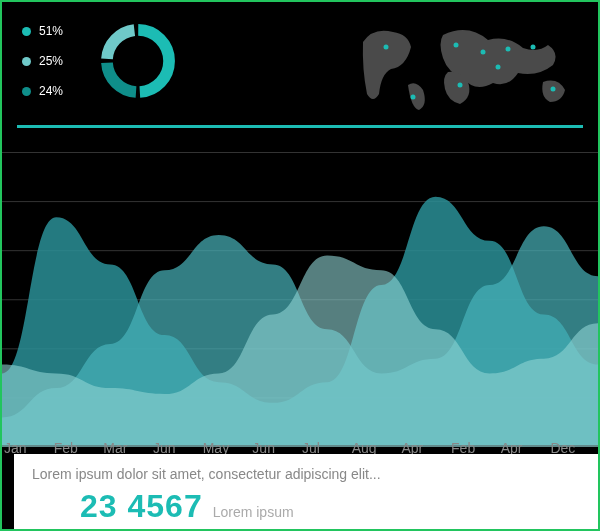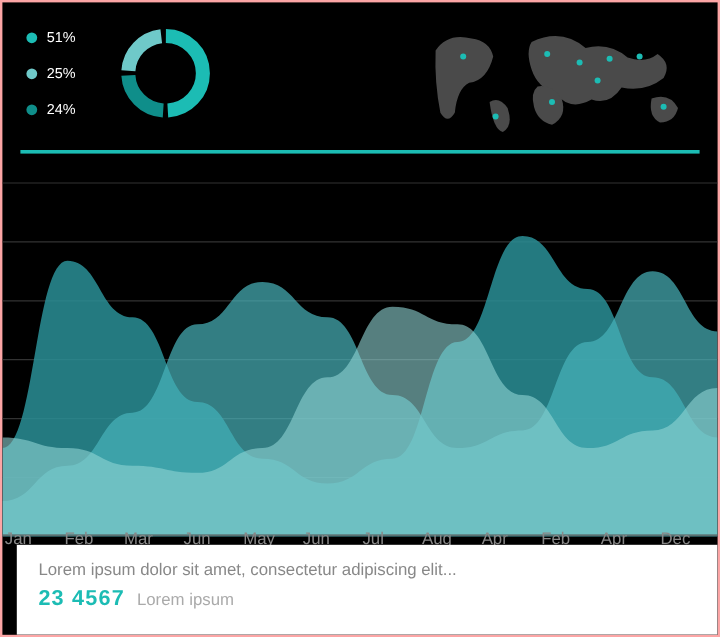--- a/index.html
+++ b/index.html
@@ -1,33 +1,33 @@
 <!DOCTYPE html>
 <html><head>
 <meta charset="utf-8">
 <style>
   * { margin: 0; padding: 0; box-sizing: border-box; }
   body { background: #fff; font-family: Arial, Helvetica, sans-serif; }
-  .frame { width: 600px; height: 531px; margin: 0 auto; border: 2px solid #fca5a5; background: #000; position: relative; overflow: hidden; }
+  .frame { width: 600px; height: 531px; margin: 0 auto; border: 2px solid #22c55e; background: #000; position: relative; overflow: hidden; }
   .top { position: relative; height: 120px; }
   .legend { position: absolute; left: 20px; top: 14px; color: #fff; font-size: 12px; }
   .legend-row { display: flex; align-items: center; gap: 8px; height: 30px; }
   .dot { width: 9px; height: 9px; border-radius: 50%; }
   .donut-wrap { position: absolute; left: 95px; top: 18px; width: 82px; height: 82px; }
   .map-wrap { position: absolute; right: 15px; top: 15px; width: 235px; height: 95px; }
   .map-wrap svg { width: 100%; height: 100%; }
   .divider { position: absolute; left: 15px; right: 15px; top: 123px; height: 3px; background: #1cbcb4; }
   .chart-area { position: absolute; left: 0; right: 0; top: 135px; height: 310px; }
   .chart-area svg { width: 100%; height: 100%; display: block; }
   .xaxis { position: absolute; left: 0; right: 0; top: 438px; height: 18px; display: flex; color: #888; font-size: 14px; }
   .xaxis span { flex: 1; text-align: left; padding-left: 2px; }
   .footer { position: absolute; left: 12px; right: 0; bottom: 0; height: 75px; background: #fff; padding: 12px 18px; }
   .footer-title { color: #888; font-size: 14px; margin-bottom: 6px; }
   .footer-row { display: flex; align-items: baseline; gap: 10px; }
-  .footer-big { color: #1cbcb4; font-size: 18px; font-weight: 600; letter-spacing: 1px; }
+  .footer-big { color: #1cbcb4; font-size: 32px; font-weight: 600; letter-spacing: 1px; margin-left: 48px; }
   .footer-sub { color: #aaa; font-size: 14px; }
 </style>
 </head>
 <body>
 
 <div class="frame">
 
   <div class="top">
 
     <div class="legend" id="legend">

